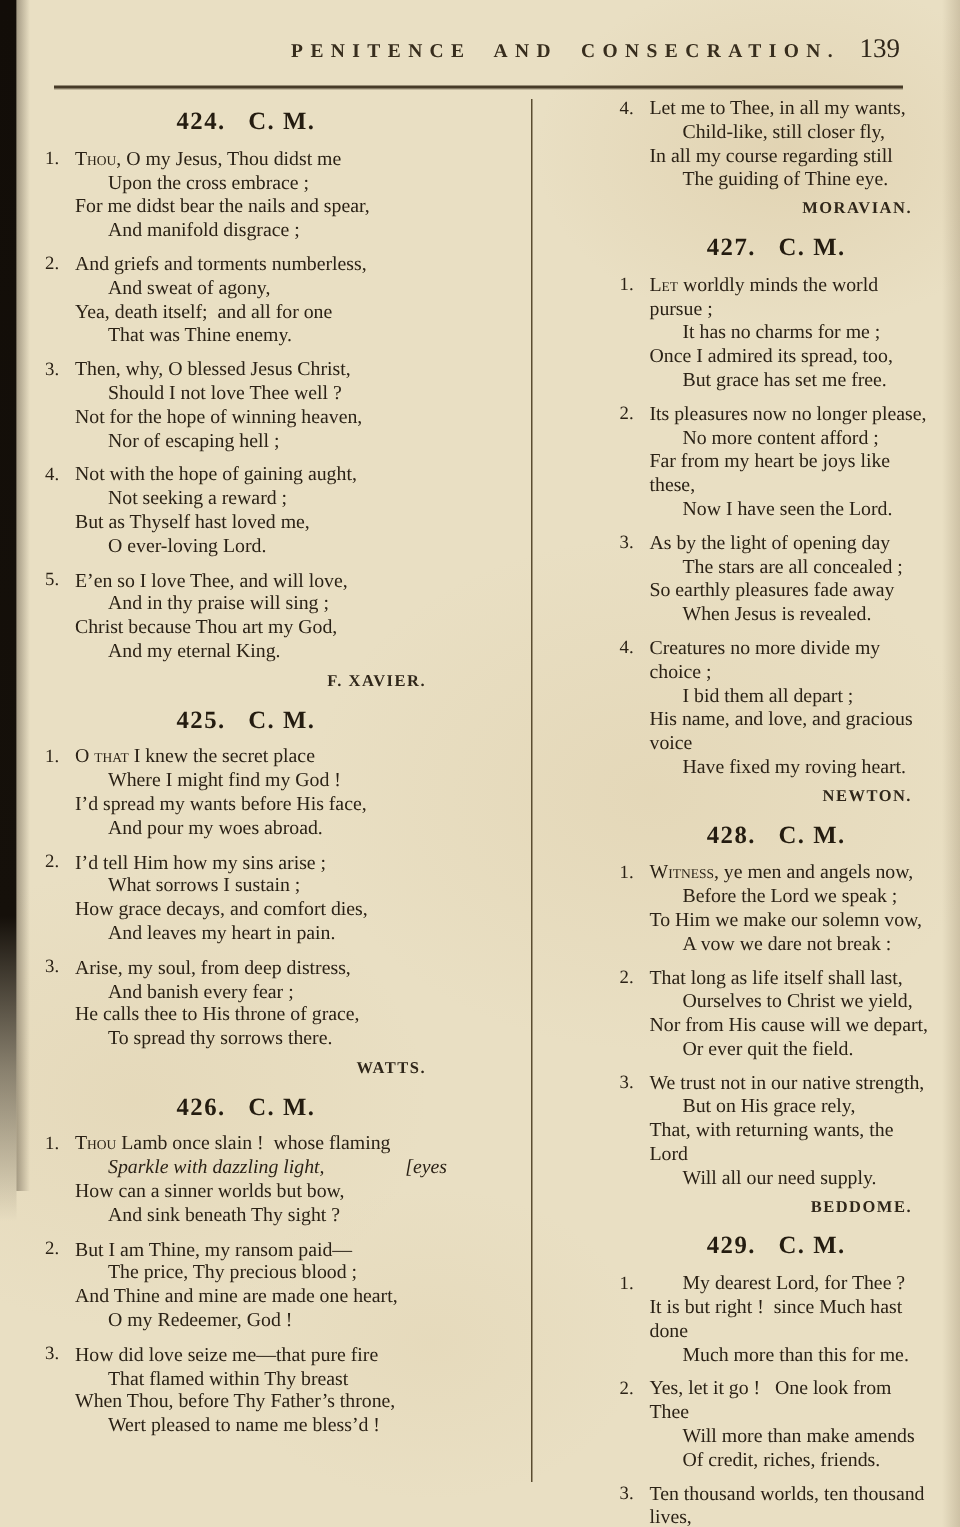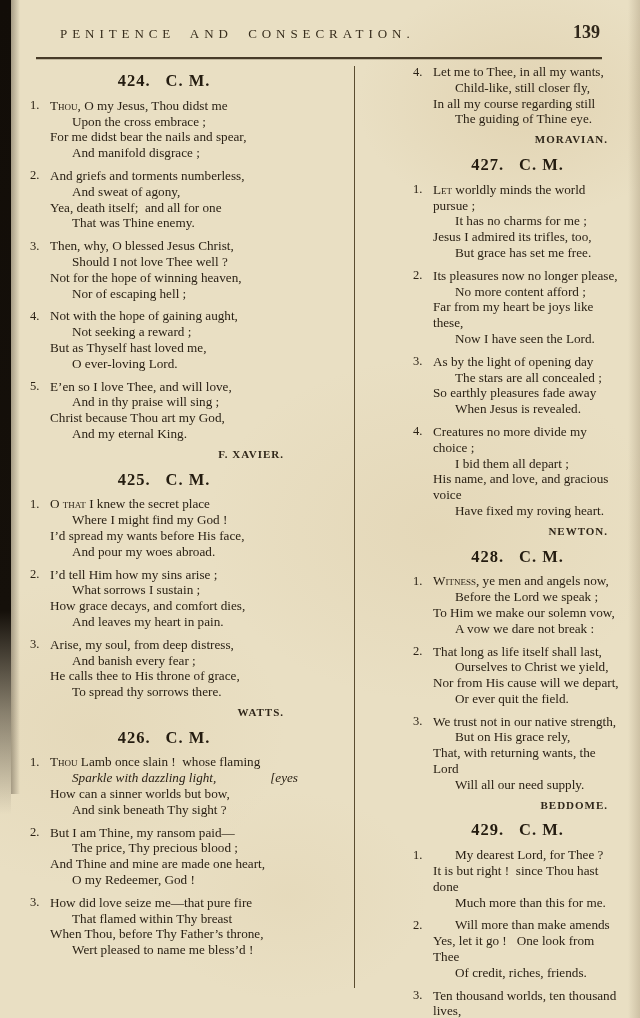--- a/index.html
+++ b/index.html
@@ -20,25 +20,25 @@
   }
   .edge-left-soft{
     position:absolute;left:11px;top:0;width:9px;height:78%;z-index:5;
     background:linear-gradient(90deg,rgba(40,30,18,0.35),rgba(40,30,18,0));
   }
   .edge-right{
     position:absolute;right:0;top:0;width:12px;height:100%;z-index:5;
     background:linear-gradient(270deg,rgba(95,75,45,0.20),rgba(95,75,45,0));
   }
   .running-head{
-    position:absolute;top:26px;left:60px;right:80px;text-align:left;
-    font-size:13px;font-weight:normal;letter-spacing:0.38em;word-spacing:0.55em;color:#372d1d;
+    position:absolute;top:26px;left:60px;right:80px;text-align:right;
+    font-size:13px;font-weight:bold;letter-spacing:0.38em;word-spacing:0.55em;color:#372d1d;
   }
   .page-number{
-    position:absolute;top:22px;right:40px;font-size:18px;font-weight:bold;color:#30271a;
+    position:absolute;top:22px;right:40px;font-size:18px;font-weight:normal;color:#30271a;
   }
   .header-rule{
     position:absolute;top:57px;left:36px;right:38px;height:2px;background:#473b28;
     box-shadow:0 1px 0 rgba(71,59,40,0.25);
   }
   .content{
     position:absolute;top:64px;left:30px;right:18px;display:flex;align-items:flex-start;
     font-size:13.2px;line-height:15.8px;gap:48px;
   }
   .col-left{width:268px;flex:none;}
@@ -188,21 +188,21 @@
           <div class="verse-line indent">The guiding of Thine eye.</div>
         </div>
       </div>
       <div class="attribution">MORAVIAN.</div>
       <div class="hymn-heading"><span class="hymn-number">427.</span><span class="hymn-meter">C. M.</span></div>
       <div class="verse">
         <span class="verse-number">1.</span>
         <div class="verse-lines">
           <div class="verse-line"><span class="sc">Let</span> worldly minds the world pursue ;</div>
           <div class="verse-line indent">It has no charms for me ;</div>
-          <div class="verse-line">Jesus I admired its trifles, too,</div>
+          <div class="verse-line">Once I admired its spread, too,</div>
           <div class="verse-line indent">But grace has set me free.</div>
         </div>
       </div>
       <div class="verse">
         <span class="verse-number">2.</span>
         <div class="verse-lines">
           <div class="verse-line">Its pleasures now no longer please,</div>
           <div class="verse-line indent">No more content afford ;</div>
           <div class="verse-line">Far from my heart be joys like these,</div>
           <div class="verse-line indent">Now I have seen the Lord.</div>
@@ -254,29 +254,29 @@
           <div class="verse-line">That, with returning wants, the Lord</div>
           <div class="verse-line indent">Will all our need supply.</div>
         </div>
       </div>
       <div class="attribution">BEDDOME.</div>
       <div class="hymn-heading"><span class="hymn-number">429.</span><span class="hymn-meter">C. M.</span></div>
       <div class="verse">
         <span class="verse-number">1.</span>
         <div class="verse-lines">
           <div class="verse-line indent">My dearest Lord, for Thee ?</div>
-          <div class="verse-line">It is but right !  since Thou hast done</div>
+          <div class="verse-line">It is but right !  since Much hast done</div>
           <div class="verse-line indent">Much more than this for me.</div>
         </div>
       </div>
       <div class="verse">
         <span class="verse-number">2.</span>
         <div class="verse-lines">
+          <div class="verse-line">Yes, let it go !   One look from Thee</div>
           <div class="verse-line indent">Will more than make amends</div>
-          <div class="verse-line">Yes, let it go !   One look from Thee</div>
           <div class="verse-line indent">Of credit, riches, friends.</div>
         </div>
       </div>
       <div class="verse">
         <span class="verse-number">3.</span>
         <div class="verse-lines">
           <div class="verse-line">Ten thousand worlds, ten thousand lives,</div>
           <div class="verse-line indent">How worthless they appear,</div>
           <div class="verse-line">Compared with Thee, supremely good !</div>
           <div class="verse-line indent">Divinely bright and fair !</div>

